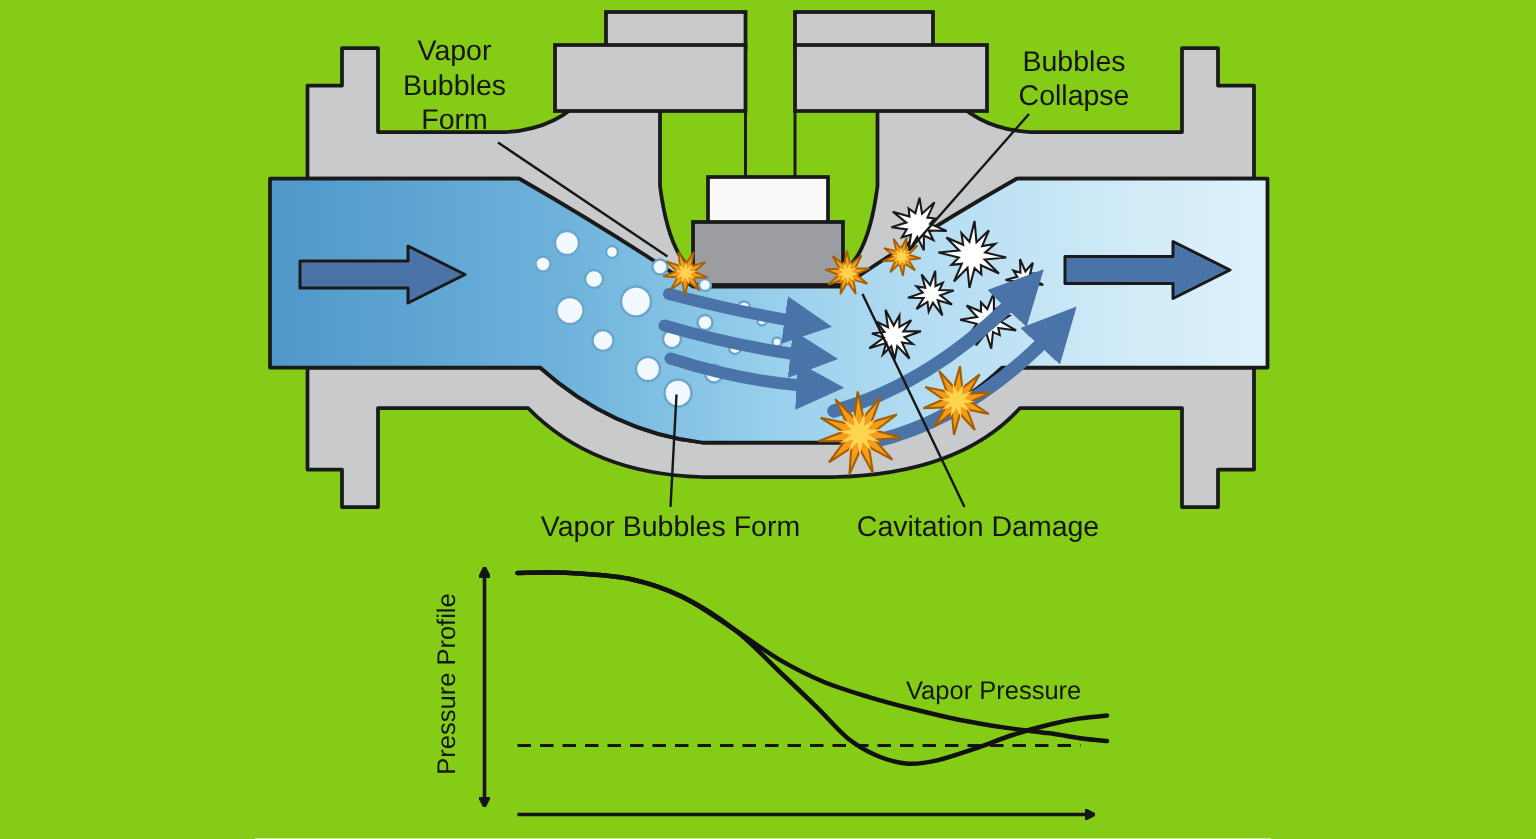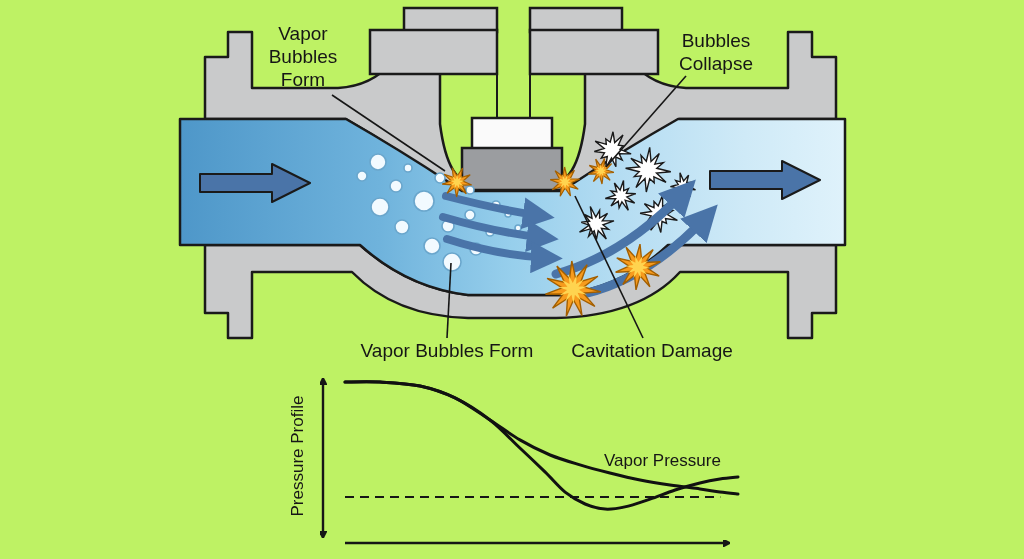--- a/index.html
+++ b/index.html
@@ -1,16 +1,16 @@
 <!DOCTYPE html>
 <html><head>
 <meta charset="utf-8">
 <style>
   html,body{margin:0;padding:0;background:#ffffff;}
-  .stage{width:1024px;height:559px;position:relative;background:#bef264;overflow:hidden;}
+  .stage{width:1024px;height:559px;position:relative;background:#84cc16;overflow:hidden;}
   svg{display:block;}
   text{font-family:"Liberation Sans", sans-serif; fill:#161616;}
   .lbl{font-size:19px;}
   .axlbl{font-size:17px;}
 </style>
 </head>
 <body>
 
 <div class="stage">
 <svg width="1024" height="559" viewBox="0 0 1024 559">

